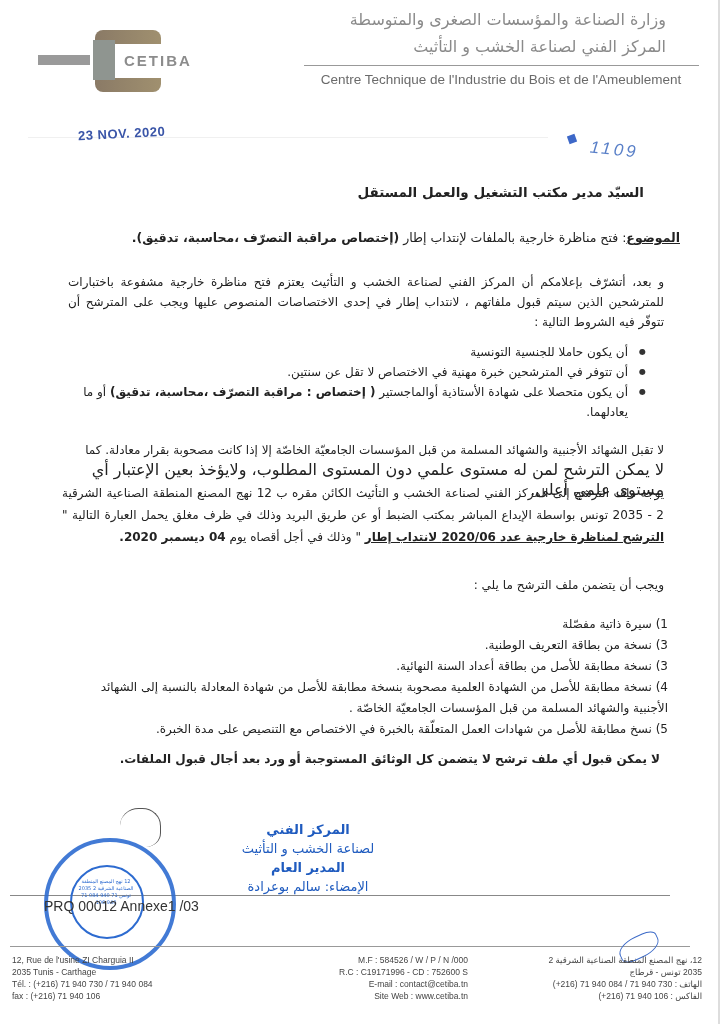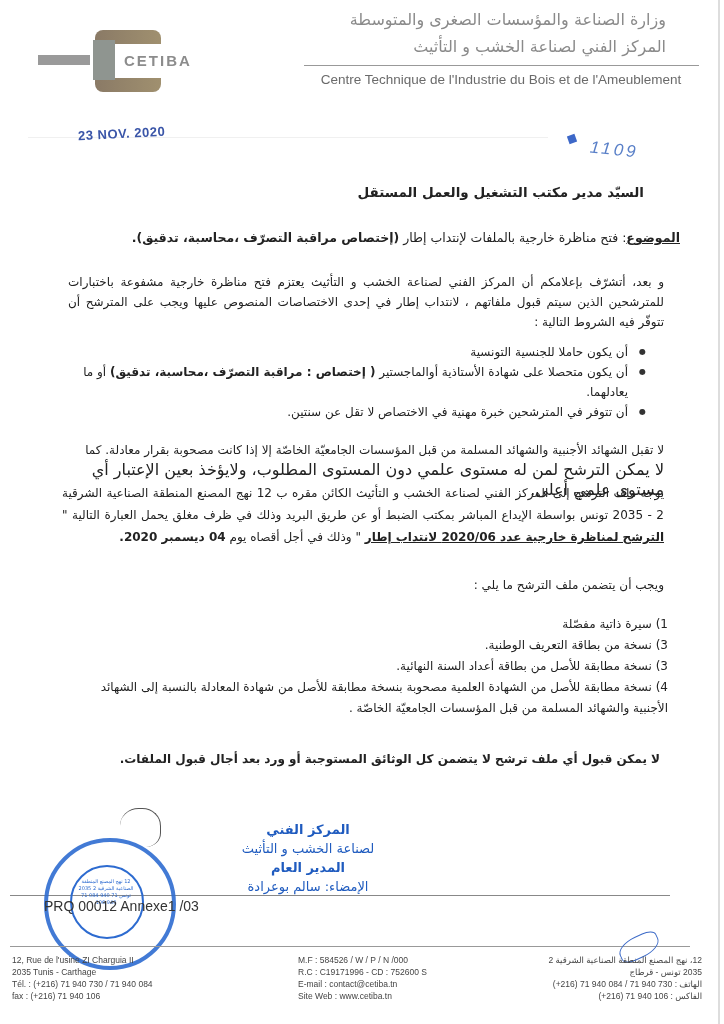--- a/index.html
+++ b/index.html
@@ -48,21 +48,21 @@
   .seal-inner { left:70px; top:865px; width:70px; height:70px; border:2px solid #2d6bd0; border-radius:50%; }
   .seal-text { left:78px; top:878px; width:56px; font-size:5px; color:#2d6bd0; text-align:center; line-height:7px; direction:rtl; }
   .ref { left:44px; top:898px; font-family:"Liberation Sans", sans-serif; font-size:14px; color:#333; }
   .sig-line { left:10px; top:895px; width:660px; height:1px; background:#888; }
   .foot-line { left:10px; top:946px; width:680px; height:1px; background:#999; }
   .swirl { left:120px; top:808px; width:40px; height:38px; border:1px solid #555; border-radius:50% 50% 40% 60%; border-left:none; border-bottom:none; }
 
   
   .foot { font-family:"Liberation Sans", sans-serif; font-size:8.5px; color:#444; line-height:12px; }
   .foot-left { left:12px; top:954px; width:220px; }
-  .foot-mid { left:298px; top:954px; width:170px; text-align:left; }
+  .foot-mid { left:298px; top:954px; width:170px; text-align:right; }
   .foot-right { left:540px; top:954px; width:162px; text-align:right; direction:rtl; }
   .foot-sign { left:618px; top:936px; width:40px; height:20px; border:1px solid #3d6bc8; border-radius:50% 30% 50% 30%; transform:rotate(-25deg); }
 </style>
 </head>
 <body>
 
 <div class="right-edge"></div>
 
 <div class="abs logo-bar"></div>
 <div class="abs logo-c"></div>
@@ -82,37 +82,38 @@
 
 <div class="abs addressee">السيّد مدير مكتب التشغيل والعمل المستقل</div>
 <div class="abs subject">
   <span class="lbl">الموضوع</span><span>: فتح مناظرة خارجية بالملفات لإنتداب إطار </span><span class="bold">(إختصاص مراقبة التصرّف ،محاسبة، تدقيق).</span>
 </div>
 
 <div class="abs para">و بعد، أتشرّف بإعلامكم أن المركز الفني لصناعة الخشب و التأثيث يعتزم فتح مناظرة خارجية مشفوعة باختبارات للمترشحين الذين سيتم قبول ملفاتهم ، لانتداب إطار في إحدى الاختصاصات المنصوص عليها ويجب على المترشح أن تتوفّر فيه الشروط التالية :</div>
 
 <ul class="abs bullets">
   <li><span>أن يكون حاملا للجنسية التونسية</span></li>
+  <li><span>أن تتوفر في المترشحين خبرة مهنية في الاختصاص لا تقل عن سنتين.</span></li>
   <li><span>أن يكون متحصلا على شهادة الأستاذية أوالماجستير </span><span class="bold">( إختصاص : مراقبة التصرّف ،محاسبة، تدقيق)</span><span> أو ما يعادلهما.</span></li>
-  <li><span>أن تتوفر في المترشحين خبرة مهنية في الاختصاص لا تقل عن سنتين.</span></li>
 </ul>
 
 <div class="abs note1">لا تقبل الشهائد الأجنبية والشهائد المسلمة من قبل المؤسسات الجامعيّة الخاصّة إلا إذا كانت مصحوبة بقرار معادلة. كما</div>
 <div class="abs note2">لا يمكن الترشح لمن له مستوى علمي دون المستوى المطلوب، ولايؤخذ بعين الإعتبار أي مستوى علمي أعلى.</div>
 
 <div class="abs send">
   <span>يوجه ملف الترشح إلى المركز الفني لصناعة الخشب و التأثيث الكائن مقره ب 12 نهج المصنع المنطقة الصناعية الشرقية 2 - 2035 تونس بواسطة الإيداع المباشر بمكتب الضبط أو عن طريق البريد وذلك في ظرف مغلق يحمل العبارة التالية " </span><span class="u">الترشح لمناظرة خارجية عدد 2020/06 لانتداب إطار</span><span> "  وذلك في أجل أقصاه يوم </span><span class="b">04 ديسمبر 2020.</span>
 </div>
 
 <div class="abs req-head">ويجب أن يتضمن ملف الترشح ما يلي :</div>
 <ol class="abs req-list">
   <li>1) سيرة ذاتية مفصّلة</li>
   <li>3)  نسخة من بطاقة التعريف الوطنية.</li>
   <li>3) نسخة مطابقة للأصل من بطاقة أعداد السنة النهائية.</li>
   <li>4) نسخة مطابقة للأصل من الشهادة العلمية مصحوبة بنسخة مطابقة للأصل من شهادة المعادلة بالنسبة إلى الشهائد الأجنبية والشهائد المسلمة من قبل المؤسسات الجامعيّة الخاصّة .</li>
+  <li>5) نسخ مطابقة للأصل من شهادات العمل المتعلّقة بالخبرة في الاختصاص مع التنصيص على مدة الخبرة.</li>
 </ol>
 
 <div class="abs warning">لا يمكن قبول أي ملف ترشح لا يتضمن كل الوثائق المستوجبة أو ورد بعد أجال قبول الملفات.</div>
 
 <div class="abs swirl"></div>
 <div class="abs sig">
   <div>المركز الفني</div>
   <div class="normal">لصناعة الخشب و التأثيث</div>
   <div>المدير العام</div>
   <div class="normal">الإمضاء: سالم بوعرادة</div>

